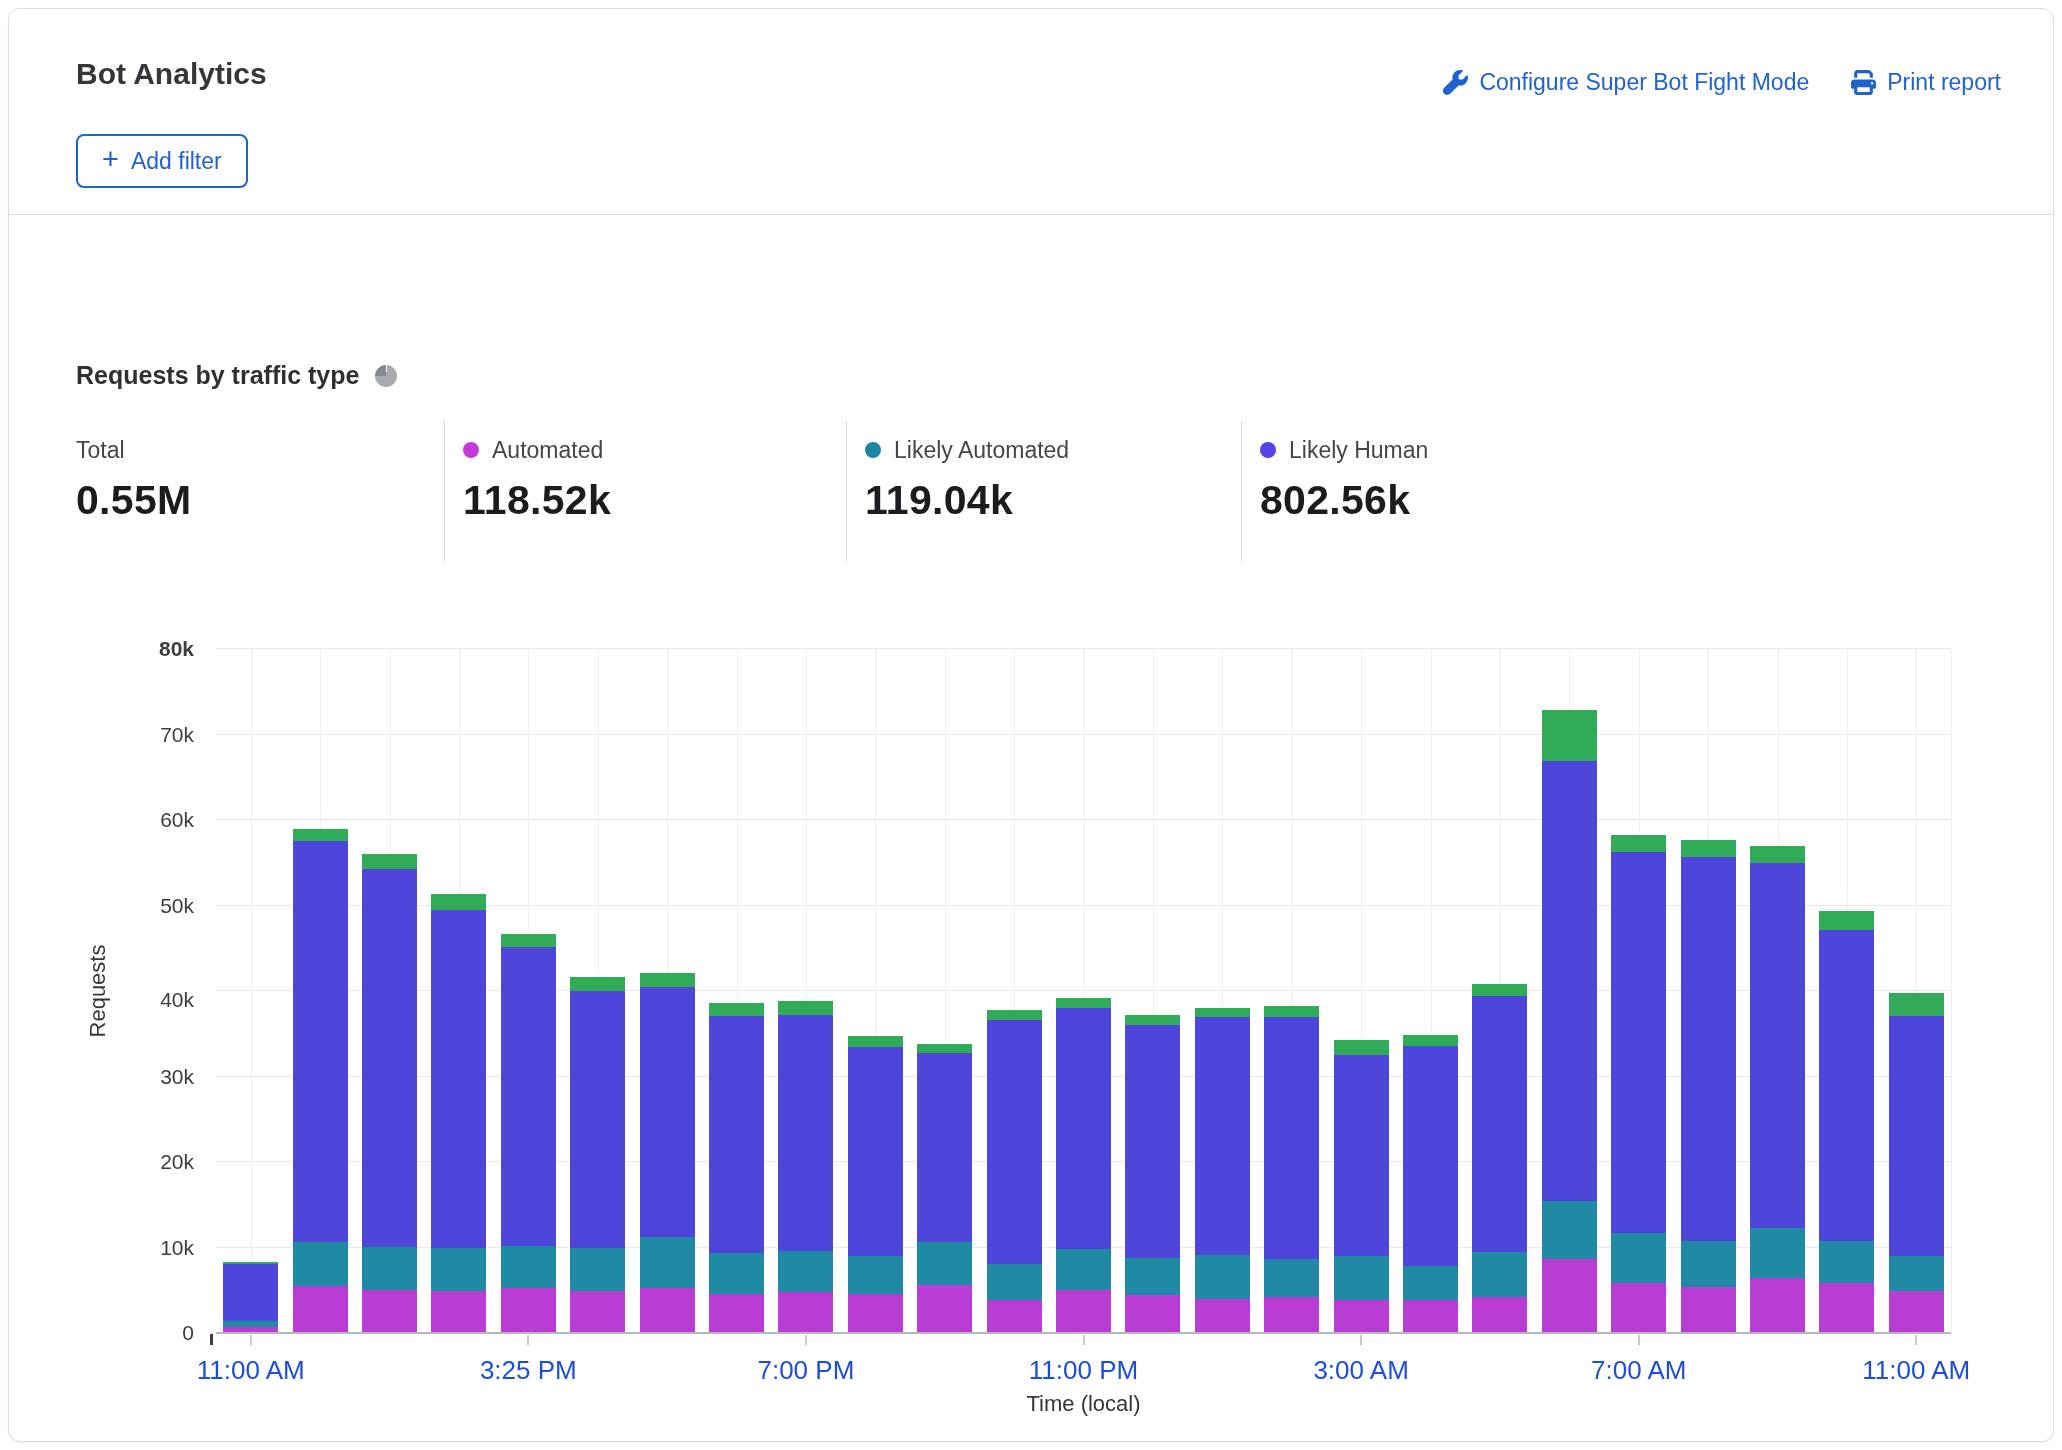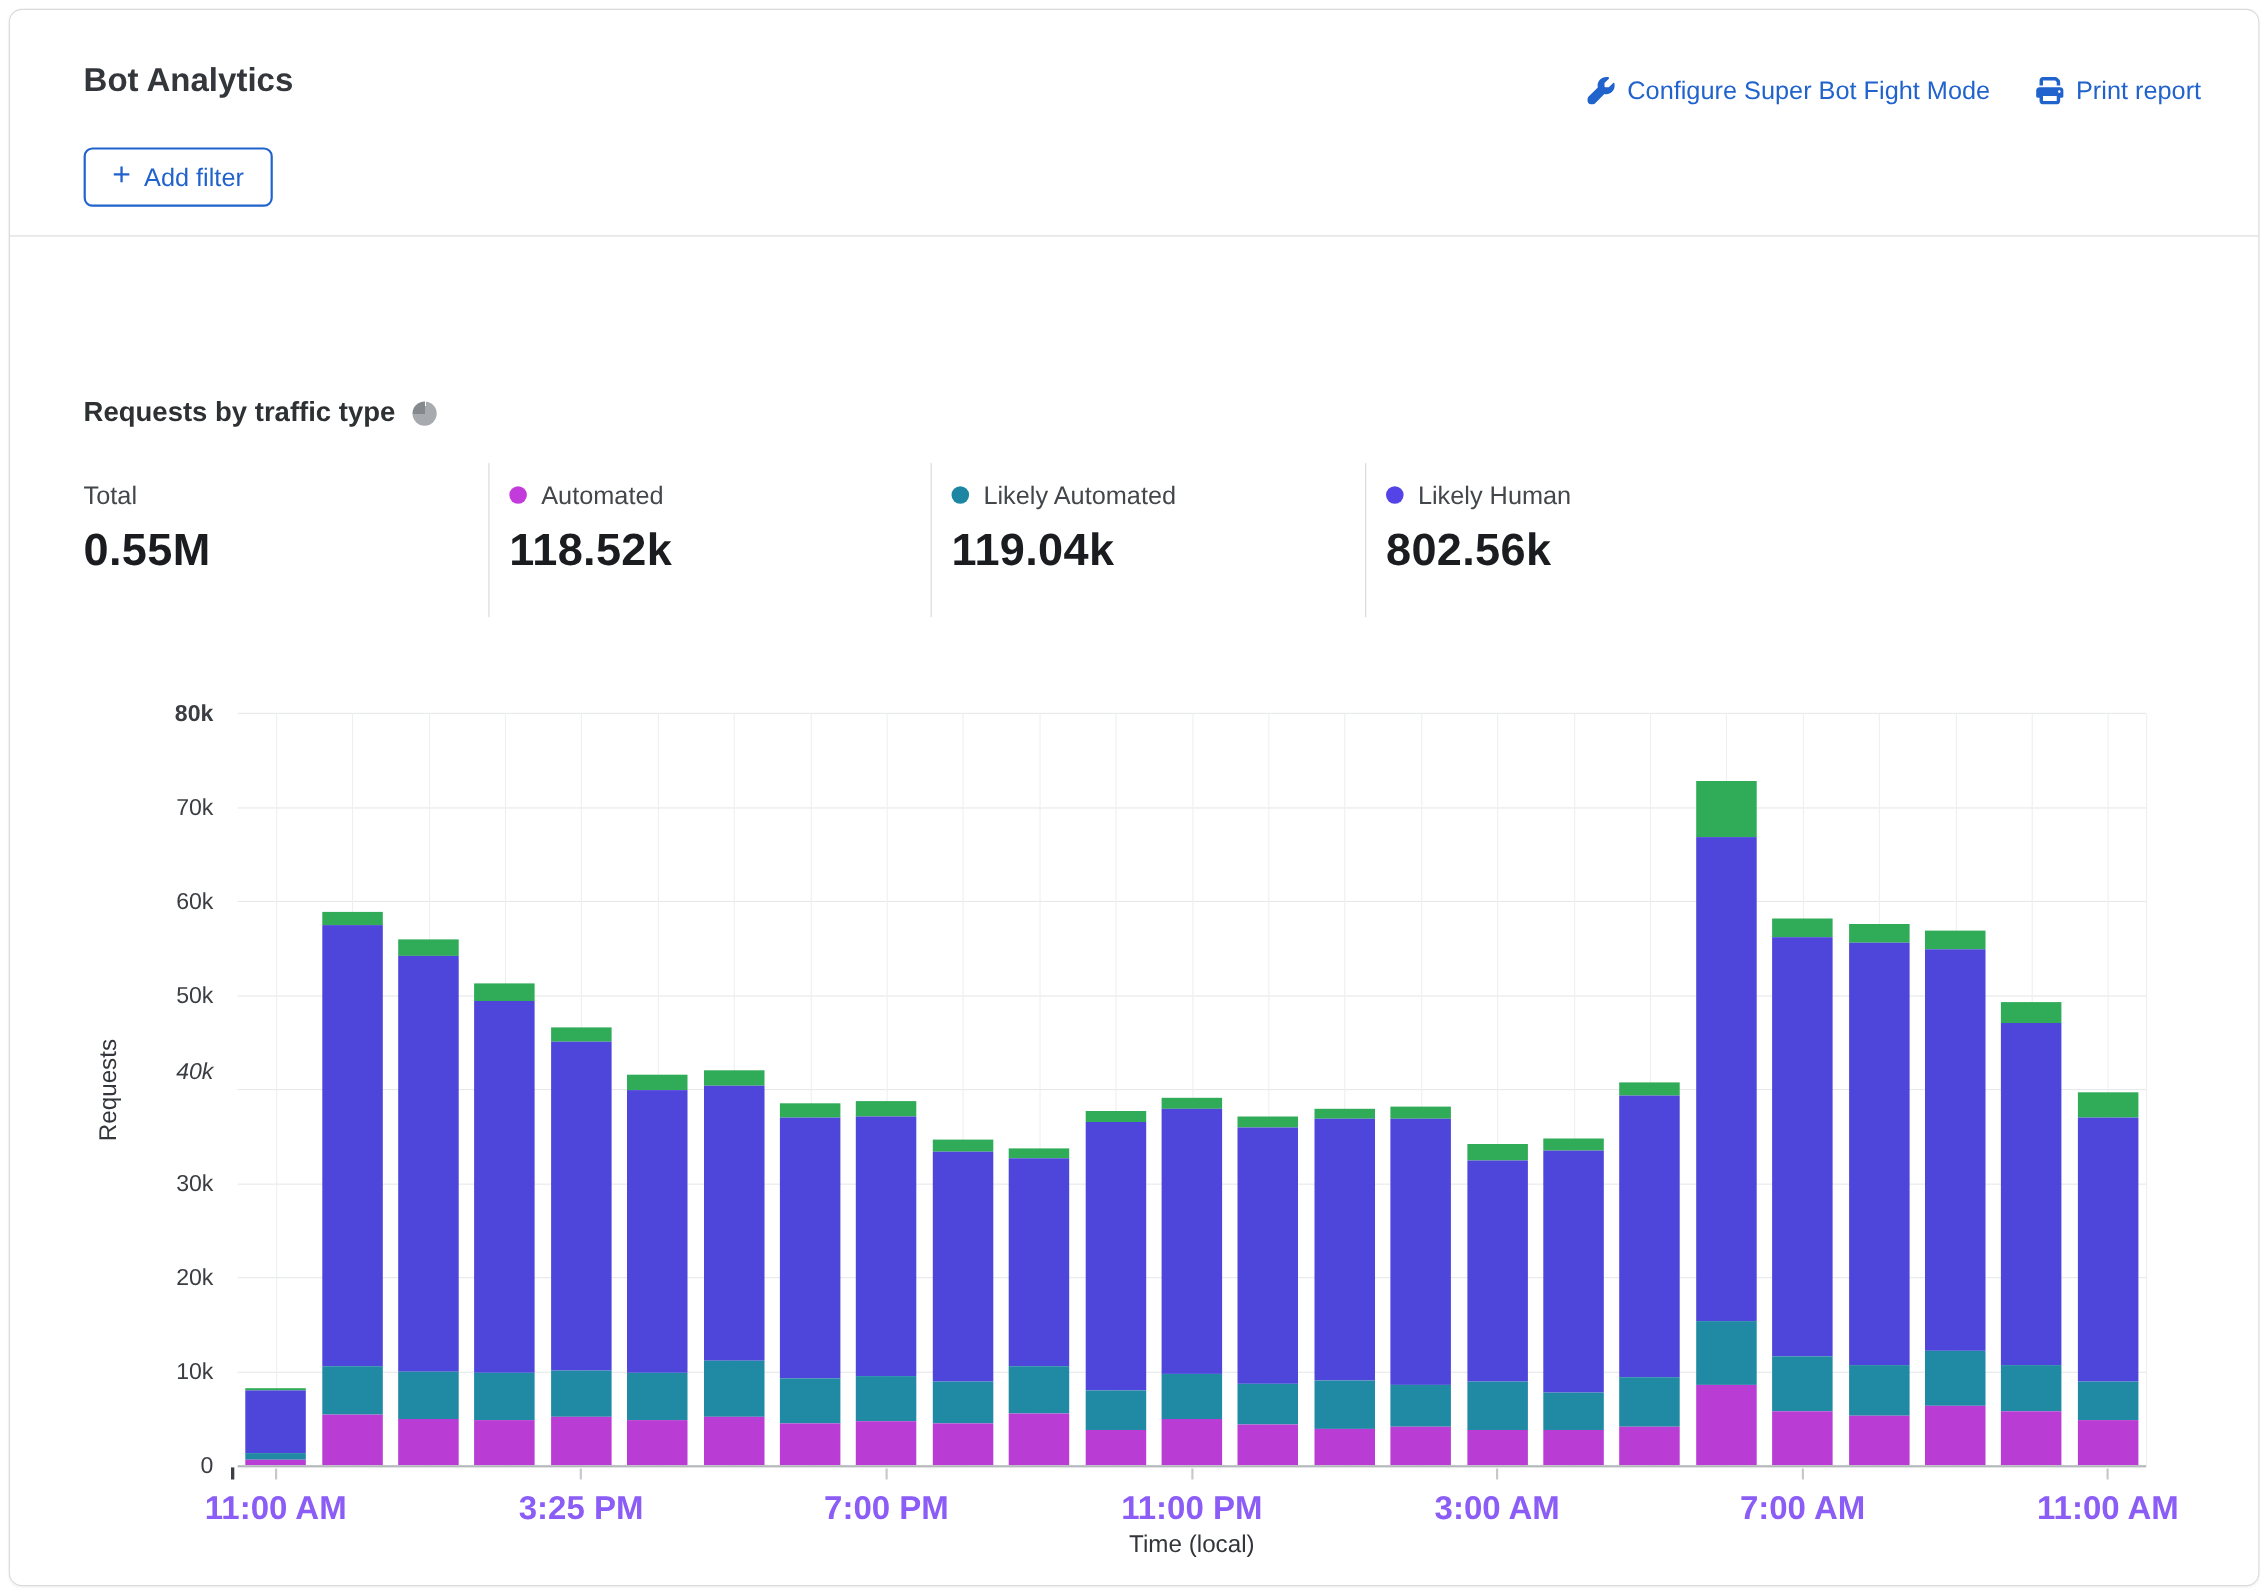--- a/index.html
+++ b/index.html
@@ -48,21 +48,21 @@
   
   .plot{position:absolute;left:207px;top:640px;width:1735px;height:684px;}
   .hgrid{position:absolute;left:0;width:100%;height:1px;background:#e7e8ea;}
   .vgrid{position:absolute;top:0;height:100%;width:1px;background:#eeeff1;}
   .axis-line{position:absolute;left:0;bottom:-1px;width:100%;height:2px;background:#b4b8bc;z-index:3;}
   .origin-tick{position:absolute;left:-6px;top:calc(100% + 1px);width:3px;height:11px;background:#3c3f43;}
   .bar{position:absolute;bottom:1px;width:55px;display:flex;flex-direction:column-reverse;z-index:2;}
   .seg{width:100%;}
   .ylabel{position:absolute;right:calc(100% + 22px);font-size:21px;color:#3a3d42;line-height:28px;white-space:nowrap;}
   .xtick{position:absolute;top:calc(100% + 2px);width:2px;height:10px;background:#c6c9cc;transform:translateX(-50%);}
-  .xlabel{position:absolute;top:calc(100% + 22px);transform:translateX(-50%);font-size:30px;color:#8b5cf6;white-space:nowrap;font-weight:bold;}
+  .xlabel{position:absolute;top:calc(100% + 22px);transform:translateX(-50%);font-size:26px;color:#1d4ed8;white-space:nowrap;}
   .x-axis-title{position:absolute;top:calc(100% + 58px);left:50%;transform:translateX(-50%);font-size:22px;color:#33363b;}
   .y-axis-title{position:absolute;left:-118px;top:50%;transform:translate(-50%,-50%) rotate(-90deg);
         font-size:22px;color:#33363b;white-space:nowrap;}
 </style>
 </head>
 <body>
 
 <div class="page">
   <div class="card">
 
@@ -166,21 +166,21 @@
         <div class="vgrid" style="left: 1422.7px;"></div>
         <div class="vgrid" style="left: 1492.1px;"></div>
         <div class="vgrid" style="left: 1561.5px;"></div>
         <div class="vgrid" style="left: 1630.9px;"></div>
         <div class="vgrid" style="left: 1700.3px;"></div>
         <div class="vgrid" style="left: 1735px;"></div>
         <div class="ylabel" style="bottom: -14px;">0</div>
         <div class="ylabel" style="bottom: 71.5px;">10k</div>
         <div class="ylabel" style="bottom: 157px;">20k</div>
         <div class="ylabel" style="bottom: 242.5px;">30k</div>
-        <div class="ylabel" style="bottom: 344px; font-style: italic;">40k</div>
+        <div class="ylabel" style="bottom: 319px;">40k</div>
         <div class="ylabel" style="bottom: 413.5px; margin-left: 43px;">50k</div>
         <div class="ylabel" style="bottom: 499px;">60k</div>
         <div class="ylabel" style="bottom: 584.5px;">70k</div>
         <div class="ylabel" style="bottom: 670px; font-weight: bold;">80k</div>
         <div class="bar" style="left: 7.2px;">
           <div class="seg" style="height: 5.13px; background: rgb(185, 61, 212);"></div>
           <div class="seg" style="height: 5.98px; background: rgb(32, 137, 163);"></div>
           <div class="seg" style="height: 57.29px; background: rgb(78, 69, 218);"></div>
           <div class="seg" style="height: 1.71px; background: rgb(48, 171, 88);"></div>
         </div>

